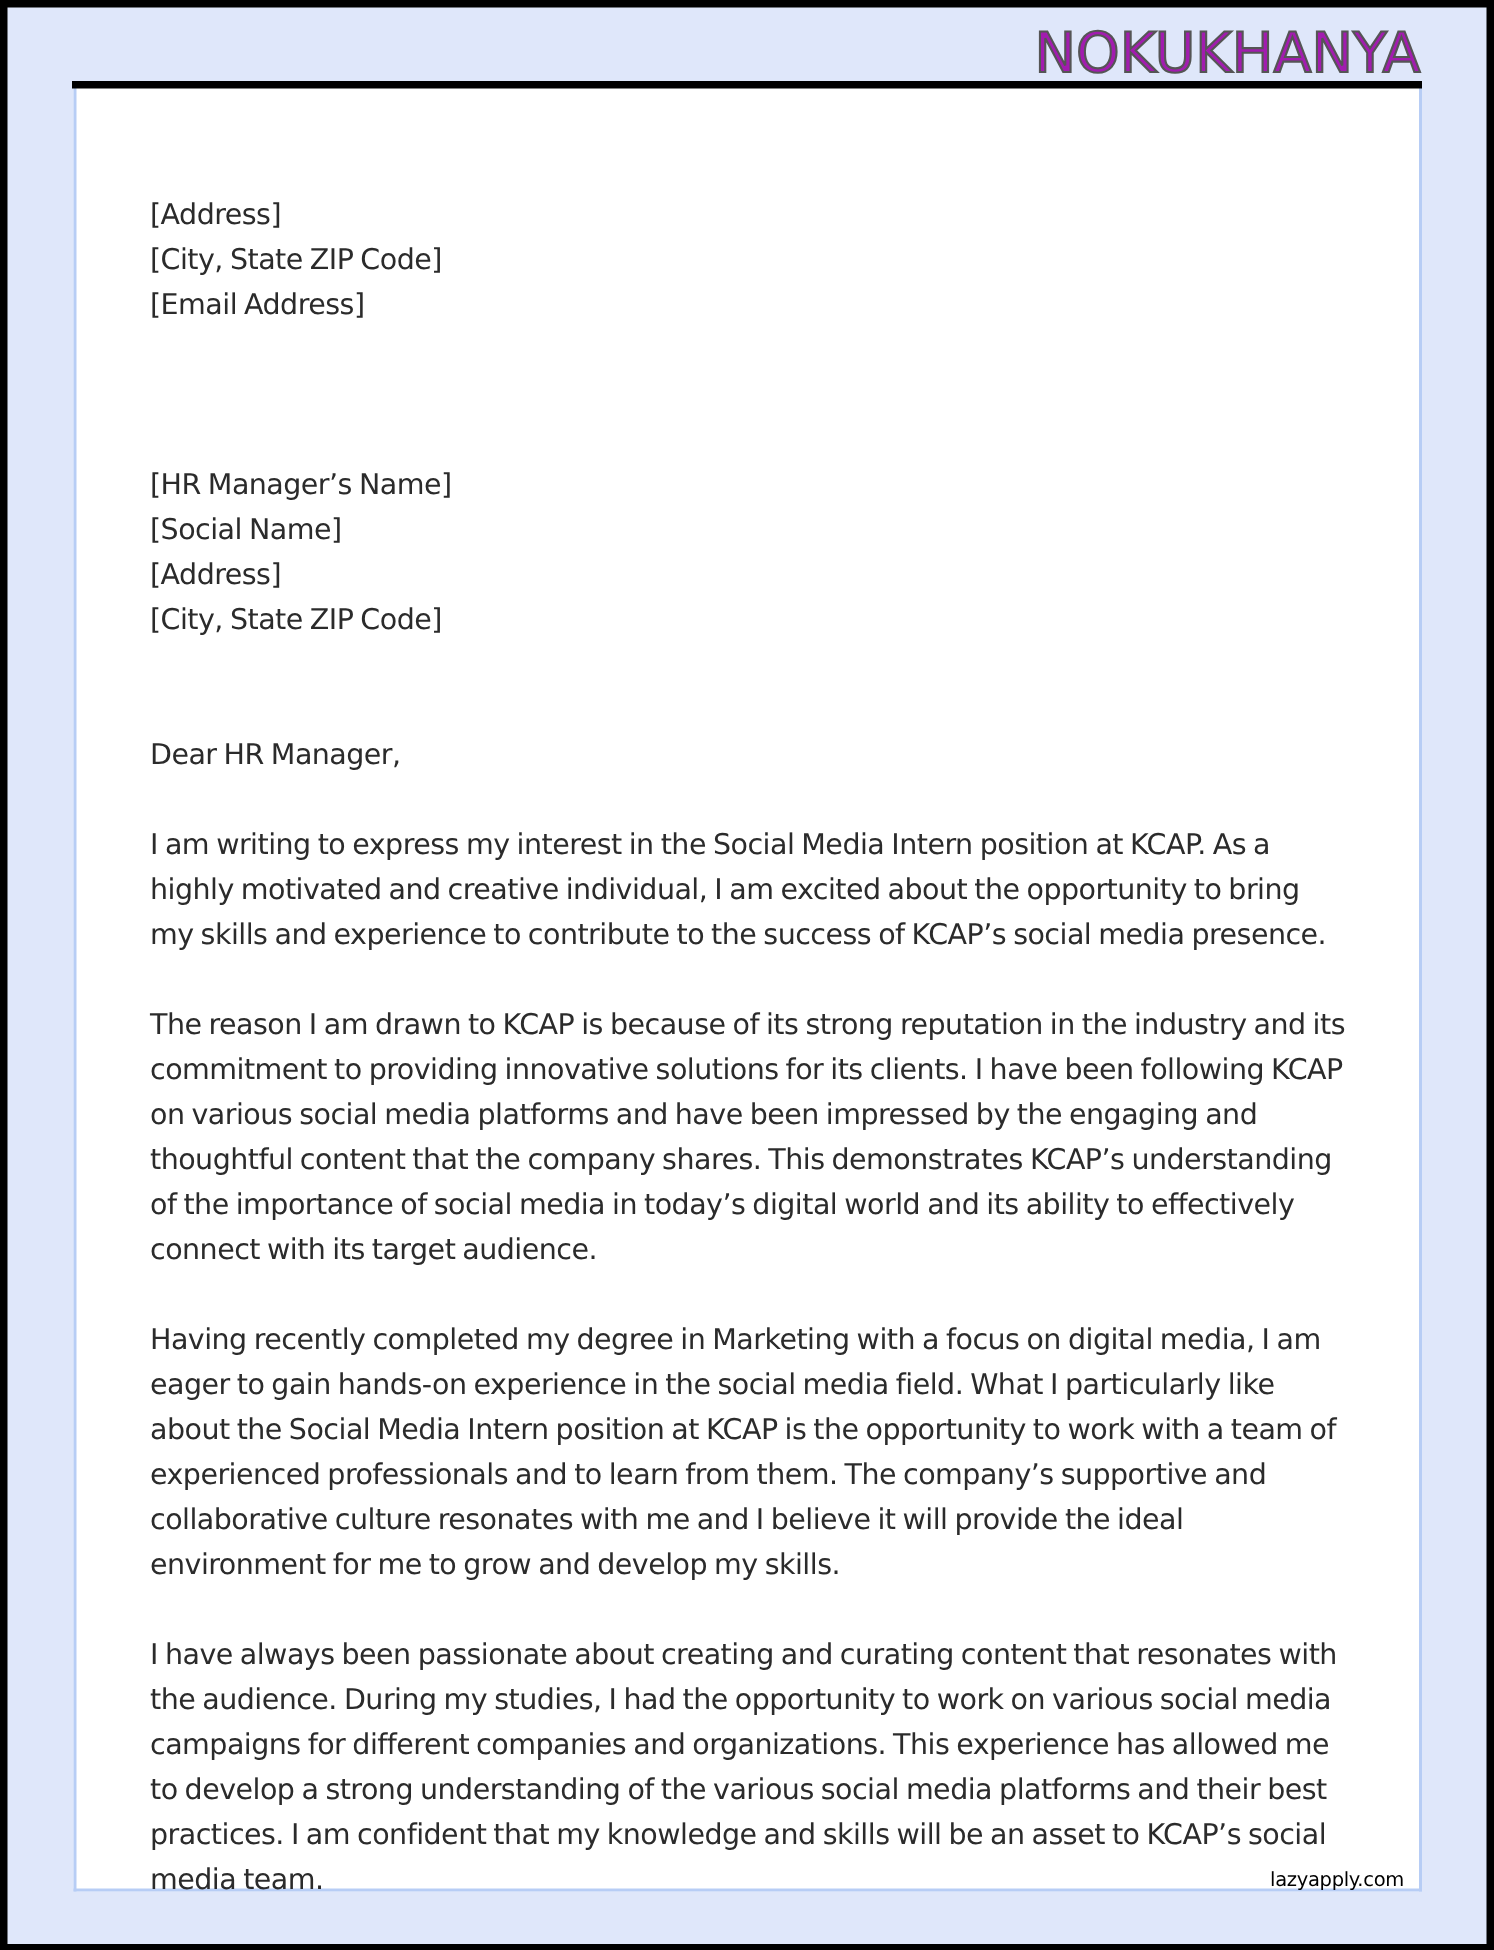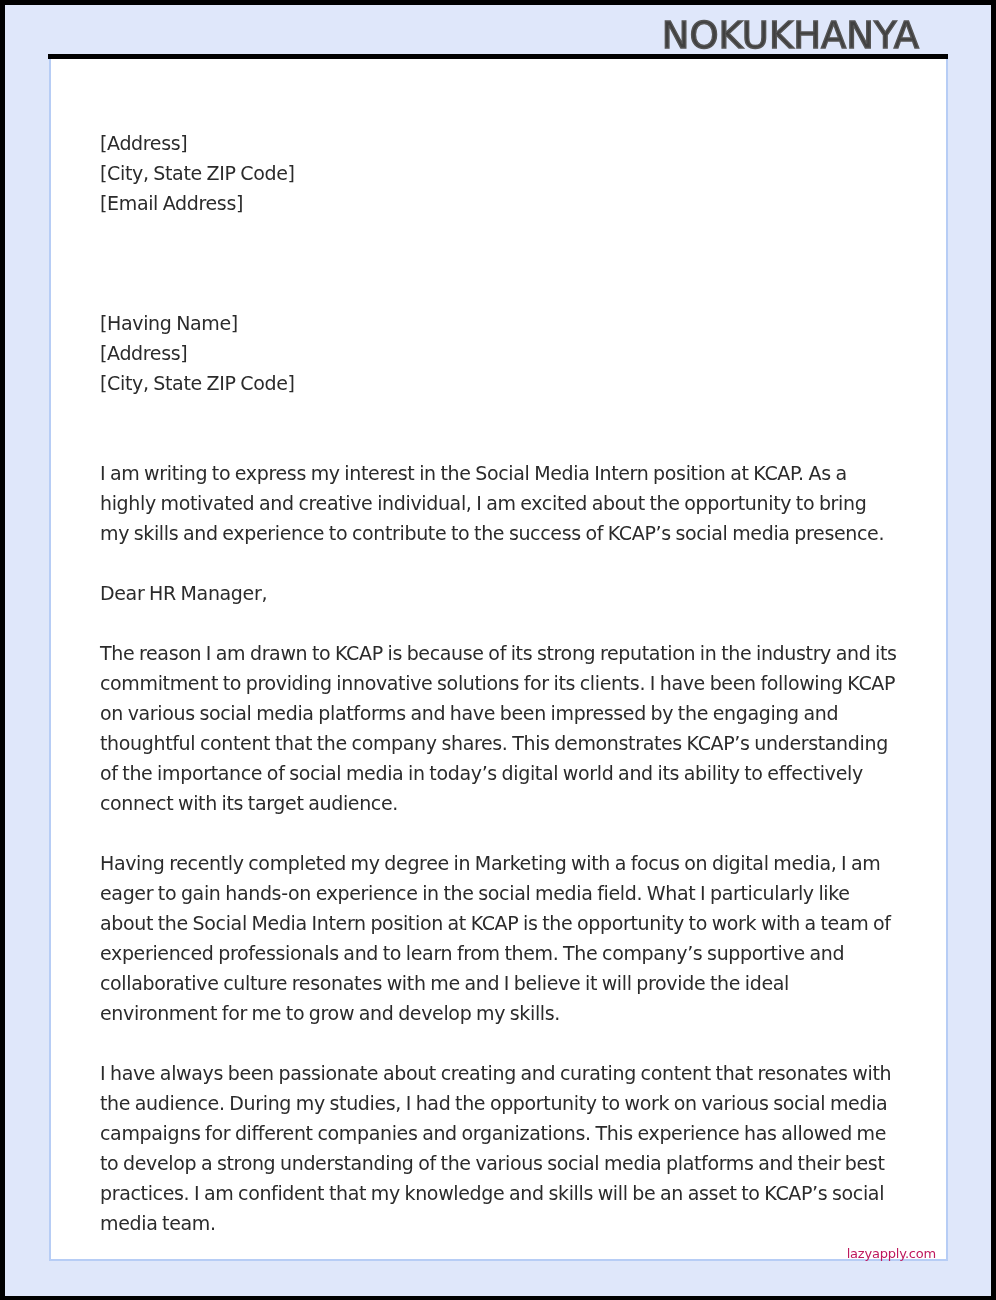--- a/index.html
+++ b/index.html
@@ -10,25 +10,25 @@
     font-family: "DejaVu Sans", sans-serif;
   }
   .viewport {
     position: absolute;
     left: 5px; top: 5px; right: 5px; bottom: 4px;
     background: #dfe7fa;
     overflow: hidden;
   }
   .brand {
     position: absolute;
-    right: 72px; top: 12px;
+    right: 44px; top: 12px;
     font-family: "DejaVu Sans", sans-serif;
     font-size: 37px;
     letter-spacing: 0px;
-    color: #404040;
+    color: #a21caf;
     -webkit-text-stroke: 1.4px #555;
     line-height: 1;
   }
   .card {
     position: absolute;
     left: 44px; top: 50px;
     width: 899px; height: 1206px;
     background: #fff;
     border-left: 2px solid #b7cdf5;
     border-right: 2px solid #b7cdf5;
@@ -48,21 +48,21 @@
     line-height: 30px;
     color: #2b2b2b;
     letter-spacing: -0.35px;
     word-spacing: -1px;
   }
   .content p { margin-bottom: 30px; }
   .watermark {
     position: absolute;
     right: 55px; top: 1241px;
     font-size: 13px;
-    color: #be185d;
+    color: #000000;
     letter-spacing: -0.2px;
   }
 </style>
 </head>
 <body>
 
 <div class="viewport">
   <div class="brand">NOKUKHANYA</div>
   <div class="card"></div>
   <div class="topbar"></div>
@@ -70,27 +70,28 @@
   <div class="content">
     <p class="block">
       </p>
       <div>[Address]</div>
       <div>[City, State ZIP Code]</div>
       <div>[Email Address]</div>
     <p></p>
     <div style="height:30px"></div>
     <p class="block">
       </p>
-      <div>[Having Name]</div>
+      <div>[HR Manager’s Name]</div>
+      <div>[Social Name]</div>
       <div>[Address]</div>
       <div>[City, State ZIP Code]</div>
     <p></p>
     <div style="height:30px"></div>
+    <p>Dear HR Manager,</p>
     <p>I am writing to express my interest in the Social Media Intern position at KCAP. As a highly motivated and creative individual, I am excited about the opportunity to bring my skills and experience to contribute to the success of KCAP’s social media presence.</p>
-    <p>Dear HR Manager,</p>
     <p>The reason I am drawn to KCAP is because of its strong reputation in the industry and its commitment to providing innovative solutions for its clients. I have been following KCAP on various social media platforms and have been impressed by the engaging and thoughtful content that the company shares. This demonstrates KCAP’s understanding of the importance of social media in today’s digital world and its ability to effectively connect with its target audience.</p>
     <p>Having recently completed my degree in Marketing with a focus on digital media, I am eager to gain hands-on experience in the social media field. What I particularly like about the Social Media Intern position at KCAP is the opportunity to work with a team of experienced professionals and to learn from them. The company’s supportive and collaborative culture resonates with me and I believe it will provide the ideal environment for me to grow and develop my skills.</p>
     <p>I have always been passionate about creating and curating content that resonates with the audience. During my studies, I had the opportunity to work on various social media campaigns for different companies and organizations. This experience has allowed me to develop a strong understanding of the various social media platforms and their best practices. I am confident that my knowledge and skills will be an asset to KCAP’s social media team.</p>
 
   </div>
 
   <div class="watermark">lazyapply.com</div>
 </div>
 
 </body></html>

